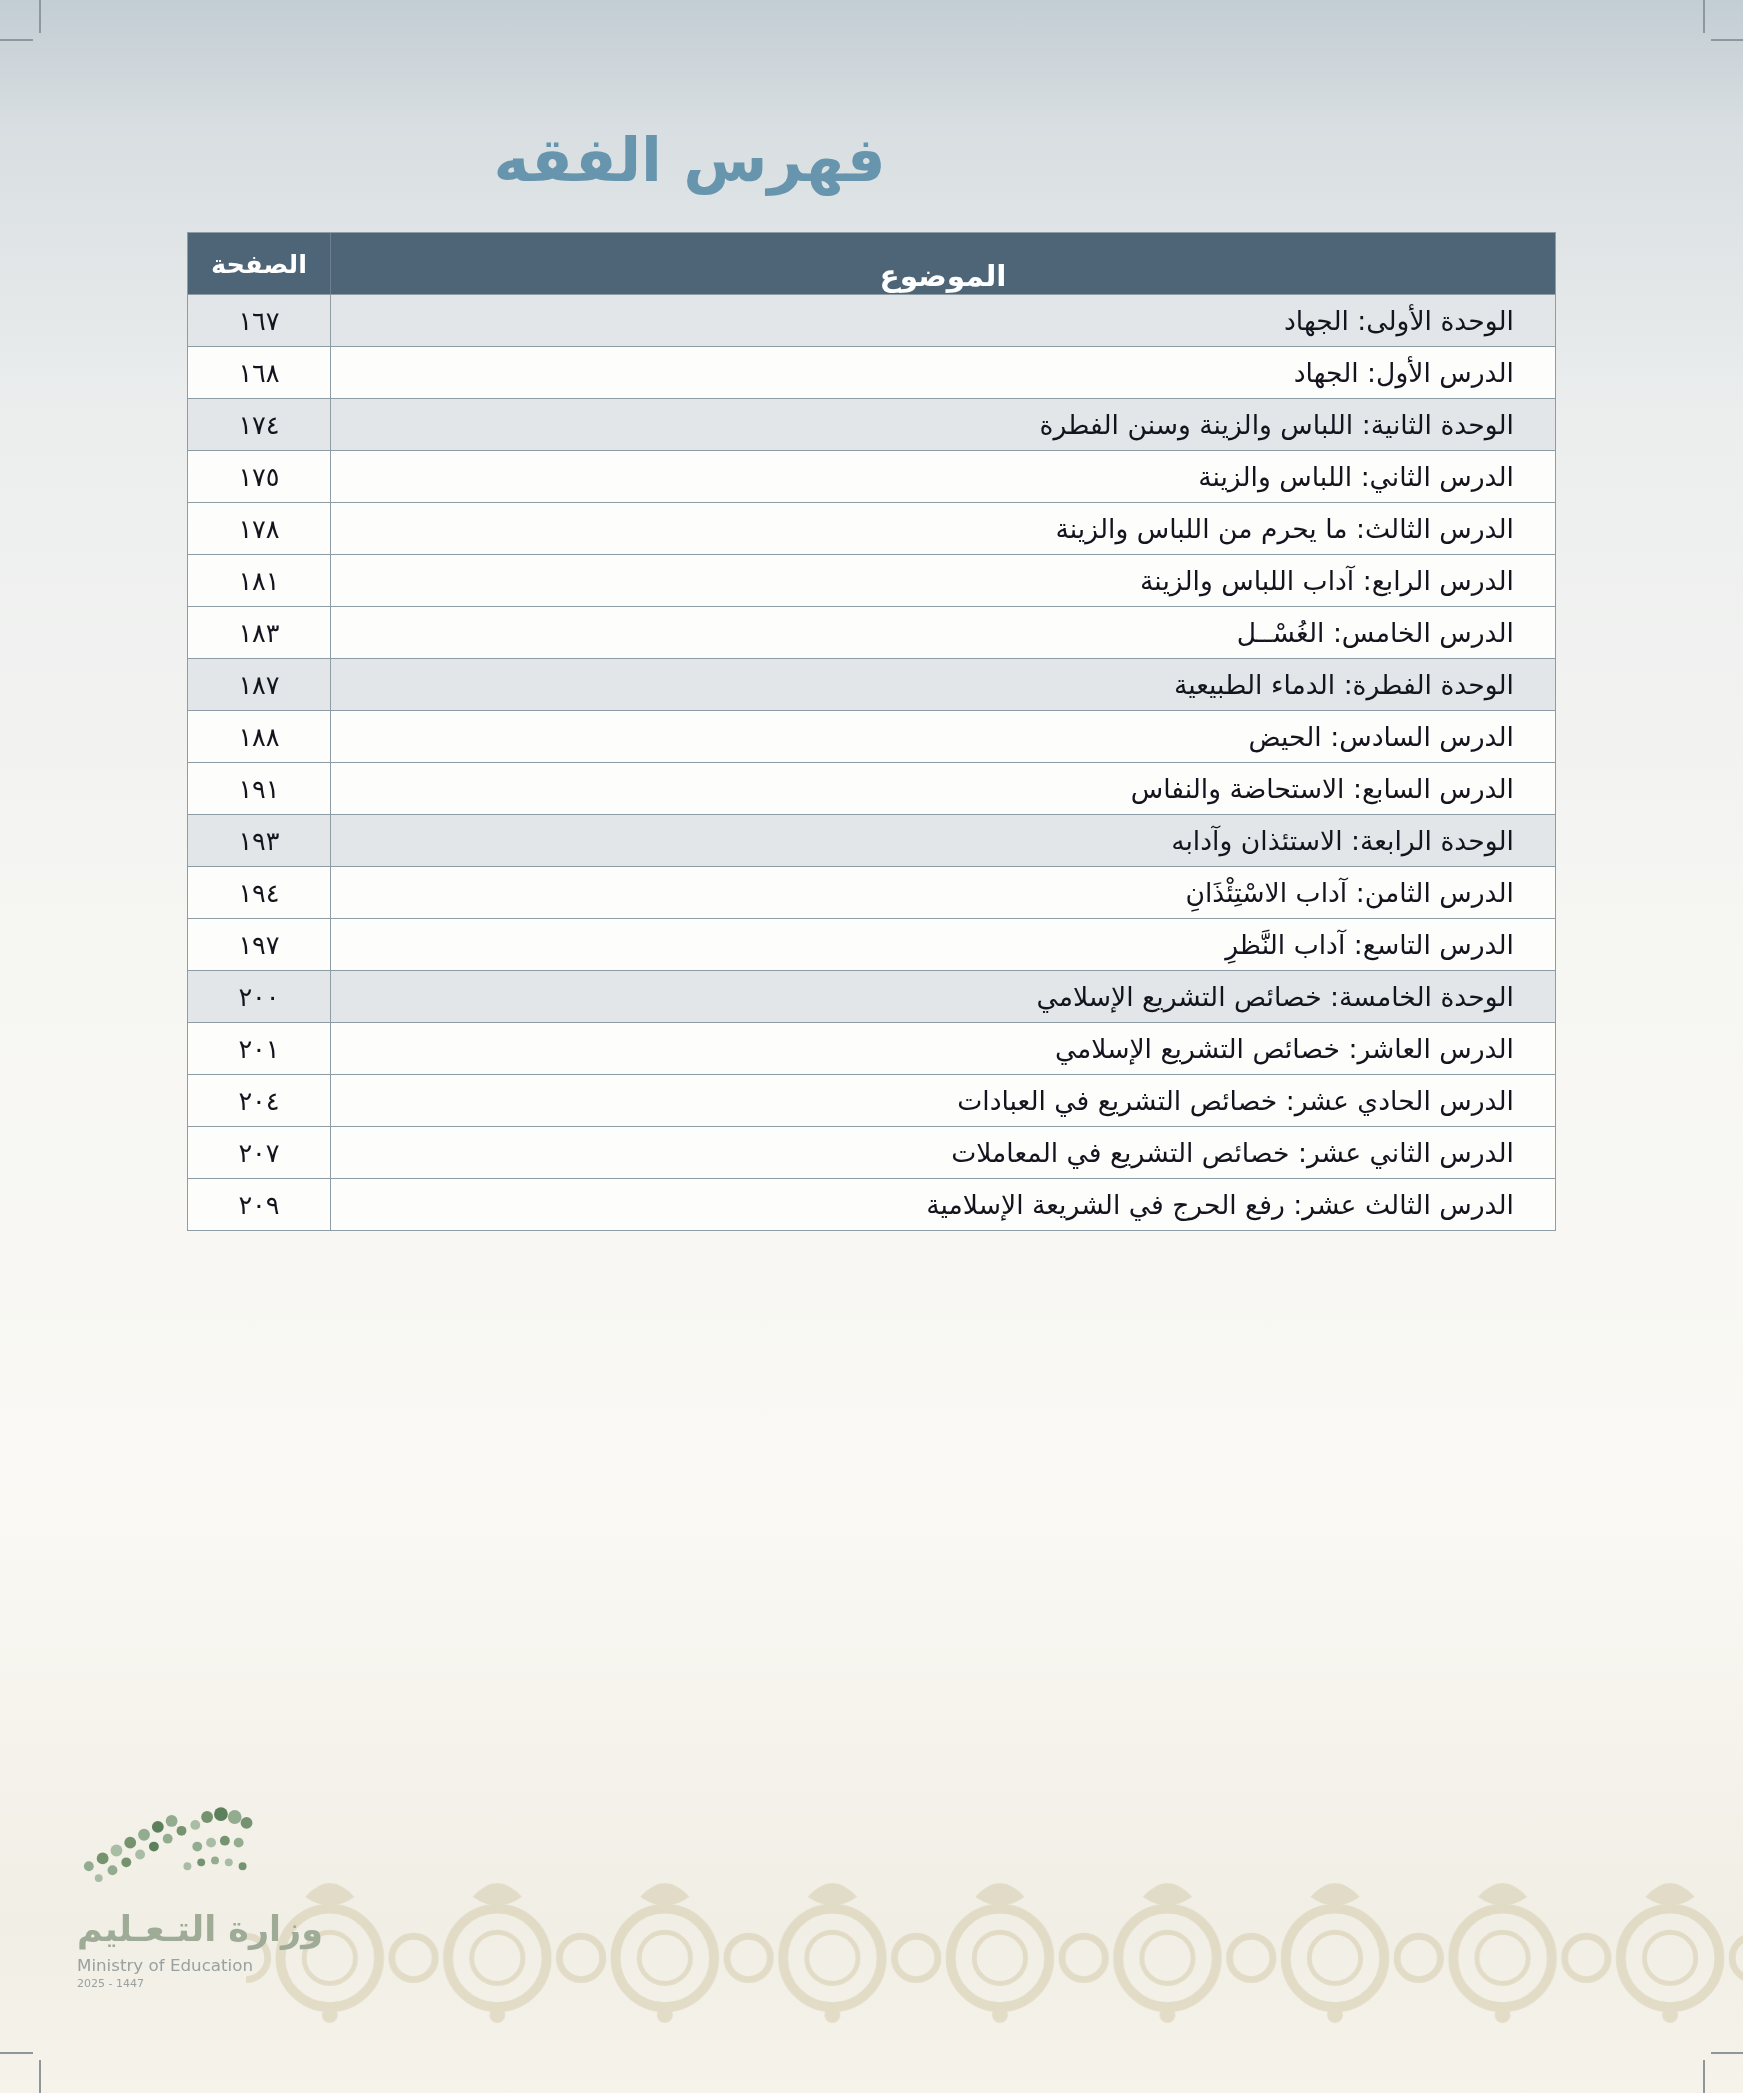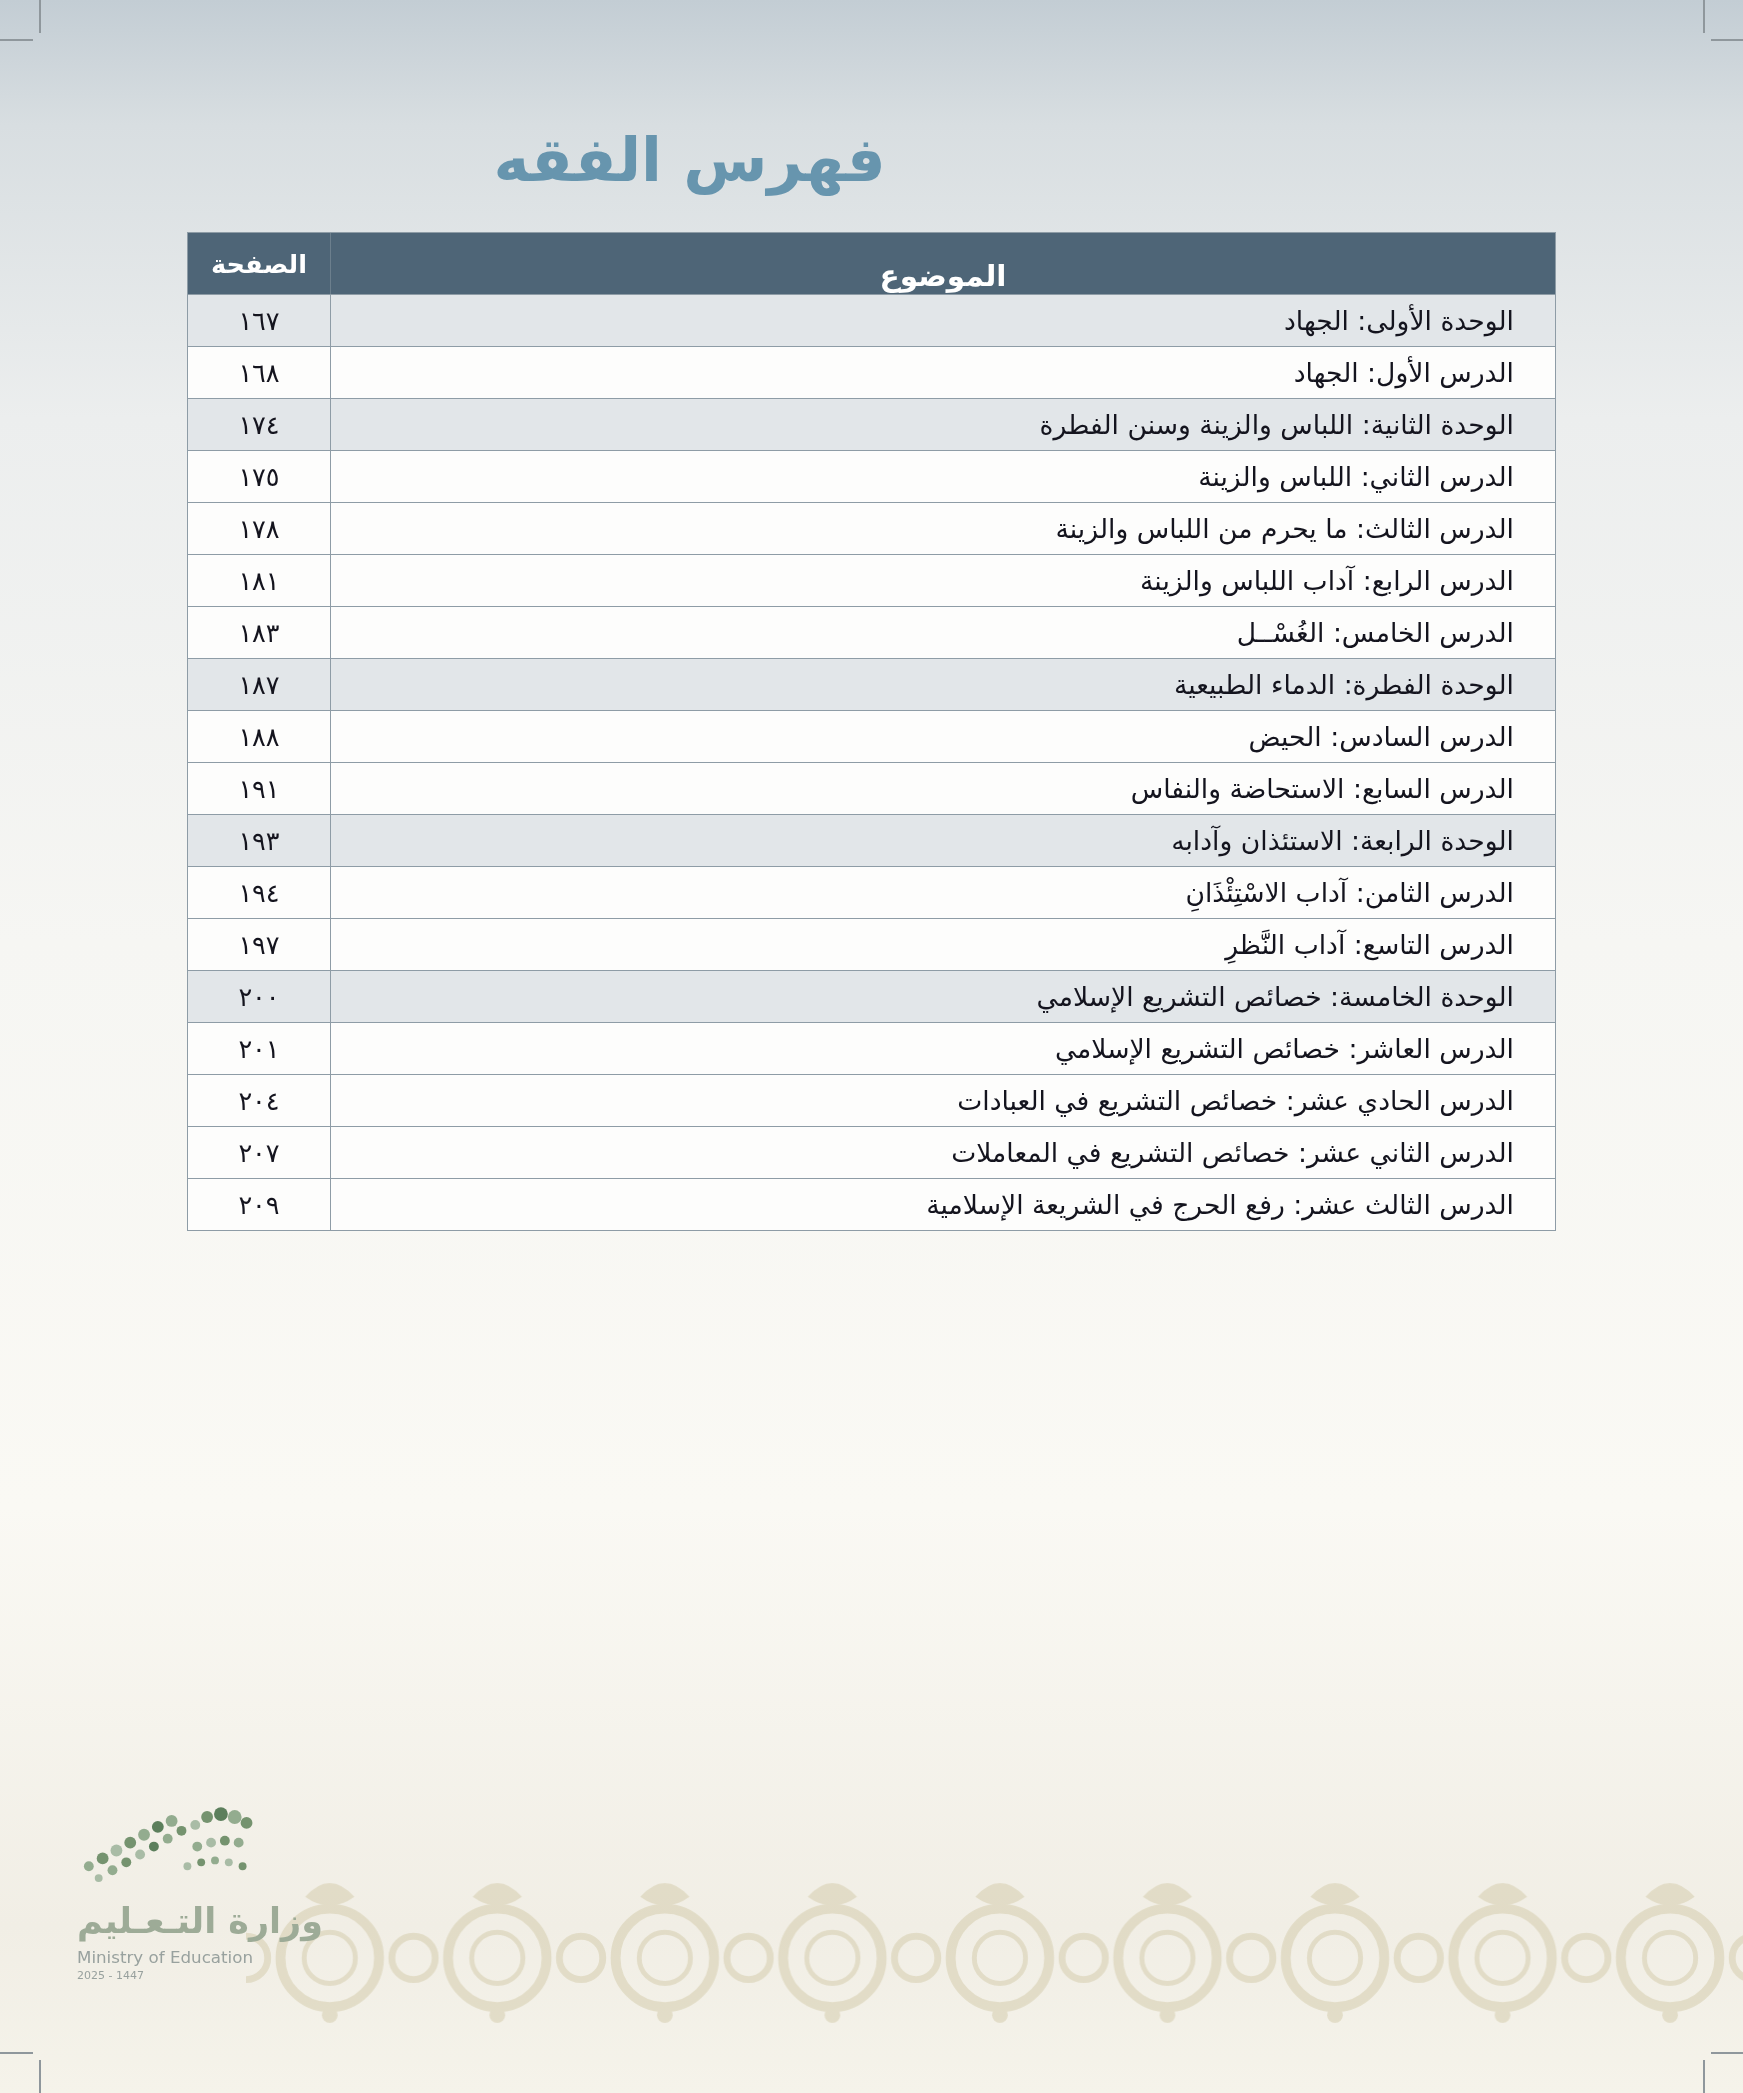--- a/index.html
+++ b/index.html
@@ -61,21 +61,21 @@
   }
   .toc-row.unit{background:var(--unit-row-bg);}
   .toc-row.unit .topic-cell{font-weight:bold;}
   .toc-row .b{font-weight:normal;white-space:pre-wrap;}
   .toc-row .r{font-weight:normal;white-space:pre-wrap;}
 
   .ornament{position:absolute;left:246px;right:0;top:1877px;height:148px;opacity:.55;}
 
   .logo{position:absolute;left:77px;top:1805px;width:256px;color:var(--footer-text);}
   .logo-dots{display:block;}
-  .logo-ar{font-size:35px;font-weight:bold;color:#9dab97;direction:rtl;text-align:left;margin-top:2px;}
+  .logo-ar{font-size:35px;font-weight:bold;color:#9dab97;direction:rtl;text-align:left;margin-top:10px;}
   .logo-en{font-size:16.7px;margin-top:5.9px;}
   .logo-yr{font-size:11px;margin-top:2px;}
 </style>
 </head>
 <body>
 
 <div class="sheet">
 
   <div class="crop tl-h"></div>
   <div class="crop tl-v"></div>

